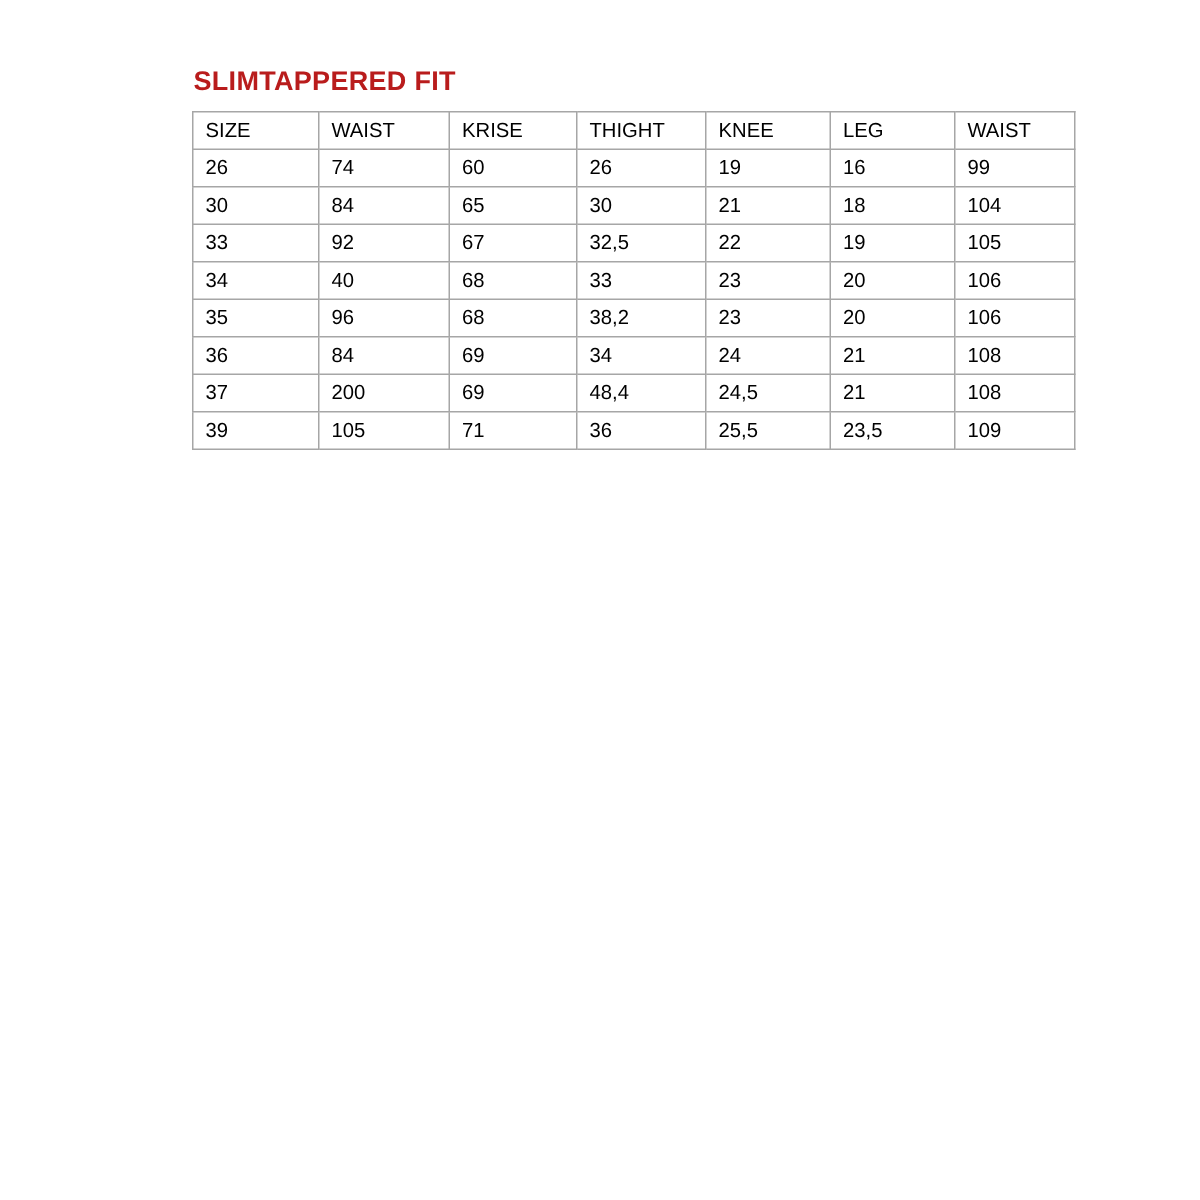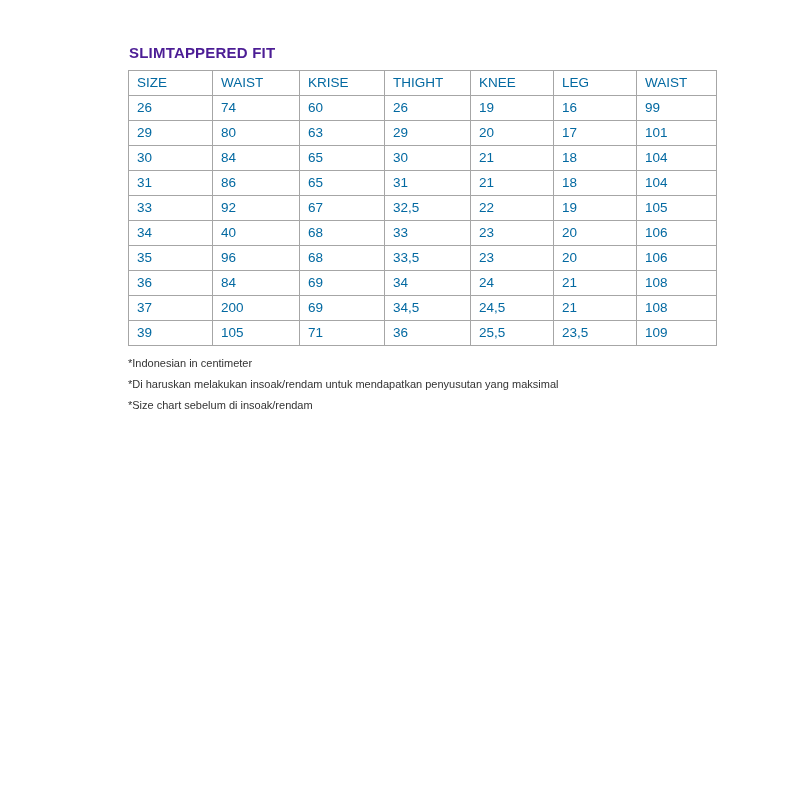--- a/index.html
+++ b/index.html
@@ -11,32 +11,32 @@
     font-family: "Liberation Sans", sans-serif;
     -webkit-font-smoothing: antialiased;
   }
   .page {
     position: absolute;
     left: 128px;
     top: 44px;
     width: 536px;
   }
   .chart-title {
-    font-size: 15px;
+    font-size: 18px;
     font-weight: 700;
-    color: #4c1d95;
+    color: #b91c1c;
     letter-spacing: 0.2px;
     margin: 0 0 9px 1px;
   }
   table.size-chart {
     border-collapse: collapse;
     table-layout: fixed;
     width: 533px;
     font-size: 13.5px;
-    color: #0369a1;
+    color: #000000;
   }
   table.size-chart th,
   table.size-chart td {
     border: 1px solid #a6a6a6;
     font-weight: 400;
     text-align: left;
     padding: 0 0 0 8px;
     height: 24px;
     line-height: 24px;
     white-space: nowrap;
@@ -81,42 +81,24 @@
         <tr>
           <td>26</td>
           <td>74</td>
           <td>60</td>
           <td>26</td>
           <td>19</td>
           <td>16</td>
           <td>99</td>
         </tr>
         <tr>
-          <td>29</td>
-          <td>80</td>
-          <td>63</td>
-          <td>29</td>
-          <td>20</td>
-          <td>17</td>
-          <td>101</td>
-        </tr>
-        <tr>
           <td>30</td>
           <td>84</td>
           <td>65</td>
           <td>30</td>
-          <td>21</td>
-          <td>18</td>
-          <td>104</td>
-        </tr>
-        <tr>
-          <td>31</td>
-          <td>86</td>
-          <td>65</td>
-          <td>31</td>
           <td>21</td>
           <td>18</td>
           <td>104</td>
         </tr>
         <tr>
           <td>33</td>
           <td>92</td>
           <td>67</td>
           <td>32,5</td>
           <td>22</td>
@@ -129,53 +111,48 @@
           <td>68</td>
           <td>33</td>
           <td>23</td>
           <td>20</td>
           <td>106</td>
         </tr>
         <tr>
           <td>35</td>
           <td>96</td>
           <td>68</td>
-          <td>33,5</td>
+          <td>38,2</td>
           <td>23</td>
           <td>20</td>
           <td>106</td>
         </tr>
         <tr>
           <td>36</td>
           <td>84</td>
           <td>69</td>
           <td>34</td>
           <td>24</td>
           <td>21</td>
           <td>108</td>
         </tr>
         <tr>
           <td>37</td>
           <td>200</td>
           <td>69</td>
-          <td>34,5</td>
+          <td>48,4</td>
           <td>24,5</td>
           <td>21</td>
           <td>108</td>
         </tr>
         <tr>
           <td>39</td>
           <td>105</td>
           <td>71</td>
           <td>36</td>
           <td>25,5</td>
           <td>23,5</td>
           <td>109</td>
         </tr>
       </tbody>
   </table>
 
-  <div class="footnotes">
-    <div class="footnote">*Indonesian in centimeter</div>
-    <div class="footnote">*Di haruskan melakukan insoak/rendam untuk mendapatkan penyusutan yang maksimal</div>
-    <div class="footnote">*Size chart sebelum di insoak/rendam</div>
-  </div>
 </div>
 
 </body></html>

